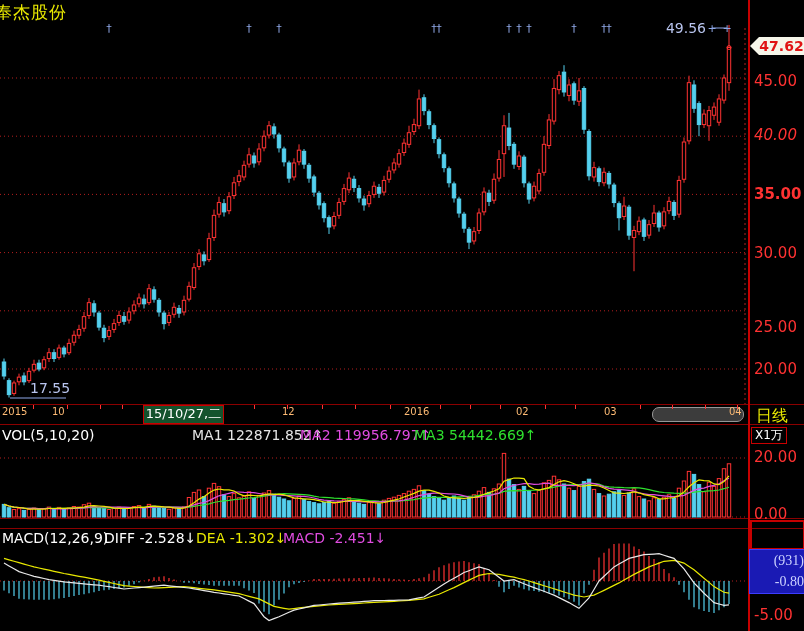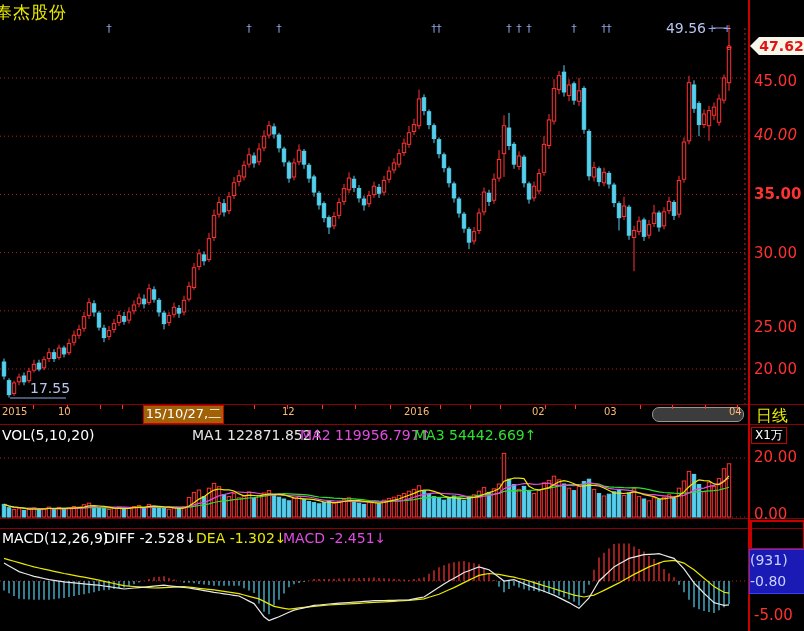--- a/index.html
+++ b/index.html
@@ -15,30 +15,30 @@
   #axis-vline{position:absolute;left:748px;top:0;width:2px;height:631px;background:#c80000;}
   .plabel{position:absolute;left:754px;width:50px;font-size:15px;color:#ff3232;white-space:nowrap;}
   #price-tag{left:759px;top:37px;width:45px;height:18px;background:#f6f6ea;color:#e01414;
              font-size:14px;font-weight:bold;text-align:center;line-height:18px;}
   #price-tag::before{content:'';position:absolute;left:-9px;top:0;width:0;height:0;
              border-top:9px solid transparent;border-bottom:9px solid transparent;
              border-right:9px solid #f6f6ea;}
   #date-axis{left:0;top:405px;width:804px;height:19px;}
   .dlabel{position:absolute;top:1px;font-size:10px;color:#fdba74;white-space:nowrap;}
   .dtick{position:absolute;top:0;width:1px;height:4px;background:#ff3232;}
-  #sel-date{position:absolute;left:143px;top:0;width:79px;height:17px;background:#a16207;
+  #sel-date{position:absolute;left:143px;top:0;width:79px;height:17px;background:#14532d;
             border:1px solid #c80000;color:#fff;font-size:13px;text-align:center;line-height:16px;}
   #scrollbar{position:absolute;left:652px;top:2px;width:90px;height:13px;border-radius:7px;
              background:#3c3c3c;border:1px solid #969696;}
   #period-label{left:756px;top:406px;font-size:16px;color:#e8e800;}
   #vol-unit{left:751px;top:427px;border:1px solid #c80000;color:#fff;font-size:12px;padding:0 3px;line-height:15px;}
   .vol-head,.macd-head{position:absolute;font-size:14px;white-space:nowrap;z-index:5;}
   #readout-box-empty{left:750px;top:520px;width:51px;height:26px;border:2px solid #c80000;}
   #macd-readout{left:749px;top:549px;width:54px;height:43px;background:#1a1ab4;border:1px solid #3c3cff;
-                color:#ccd2ff;font-size:14px;text-align:left;line-height:21px;}
+                color:#ccd2ff;font-size:14px;text-align:right;line-height:21px;font-family:Liberation Serif, serif;}
   #macd-min{left:754px;top:606px;font-size:15px;color:#ff3232;}
 </style>
 </head>
 <body>
 
 <div id="app">
 
   <svg id="main-svg" width="748" height="404">
       <line x1="0" y1="78" x2="746" y2="78" stroke="#b41e1e" stroke-dasharray="1,3" stroke-width="1"></line>
       <line x1="0" y1="136.2" x2="746" y2="136.2" stroke="#b41e1e" stroke-dasharray="1,3" stroke-width="1"></line>
@@ -701,24 +701,24 @@
         <div class="dtick" style="left: 500px;"></div>
         <div class="dtick" style="left: 545px;"></div>
         <div class="dtick" style="left: 575px;"></div>
         <div class="dtick" style="left: 640px;"></div>
         <div class="dtick" style="left: 672px;"></div>
         <div class="dtick" style="left: 705px;"></div>
         <div class="dtick" style="left: 737px;"></div>
       </div>
     <div id="date-labels">
         <div class="dlabel" style="left: 2px;">2015</div>
-        <div class="dlabel" style="left: 58px;">10</div>
+        <div class="dlabel" style="left: 52px;">10</div>
         <div class="dlabel" style="left: 282px;">12</div>
         <div class="dlabel" style="left: 404px;">2016</div>
-        <div class="dlabel" style="left: 532px; text-align: right;">02</div>
+        <div class="dlabel" style="left: 516px; text-align: right;">02</div>
         <div class="dlabel" style="left: 604px;">03</div>
         <div class="dlabel" style="left: 729px;">04</div>
       </div>
     <div id="sel-date">15/10/27,二</div>
   </div>
   <div class="abs" id="period-label">日线</div>
 
   <div class="vol-head" style="left:2px;top:427px;color:#fff">VOL(5,10,20)</div>
   <div class="vol-head" style="left:192px;top:427px;color:#e5e5e5">MA1 122871.852↑</div>
   <div class="vol-head" style="left:300px;top:427px;color:#e04ce0">MA2 119956.797↑</div>

